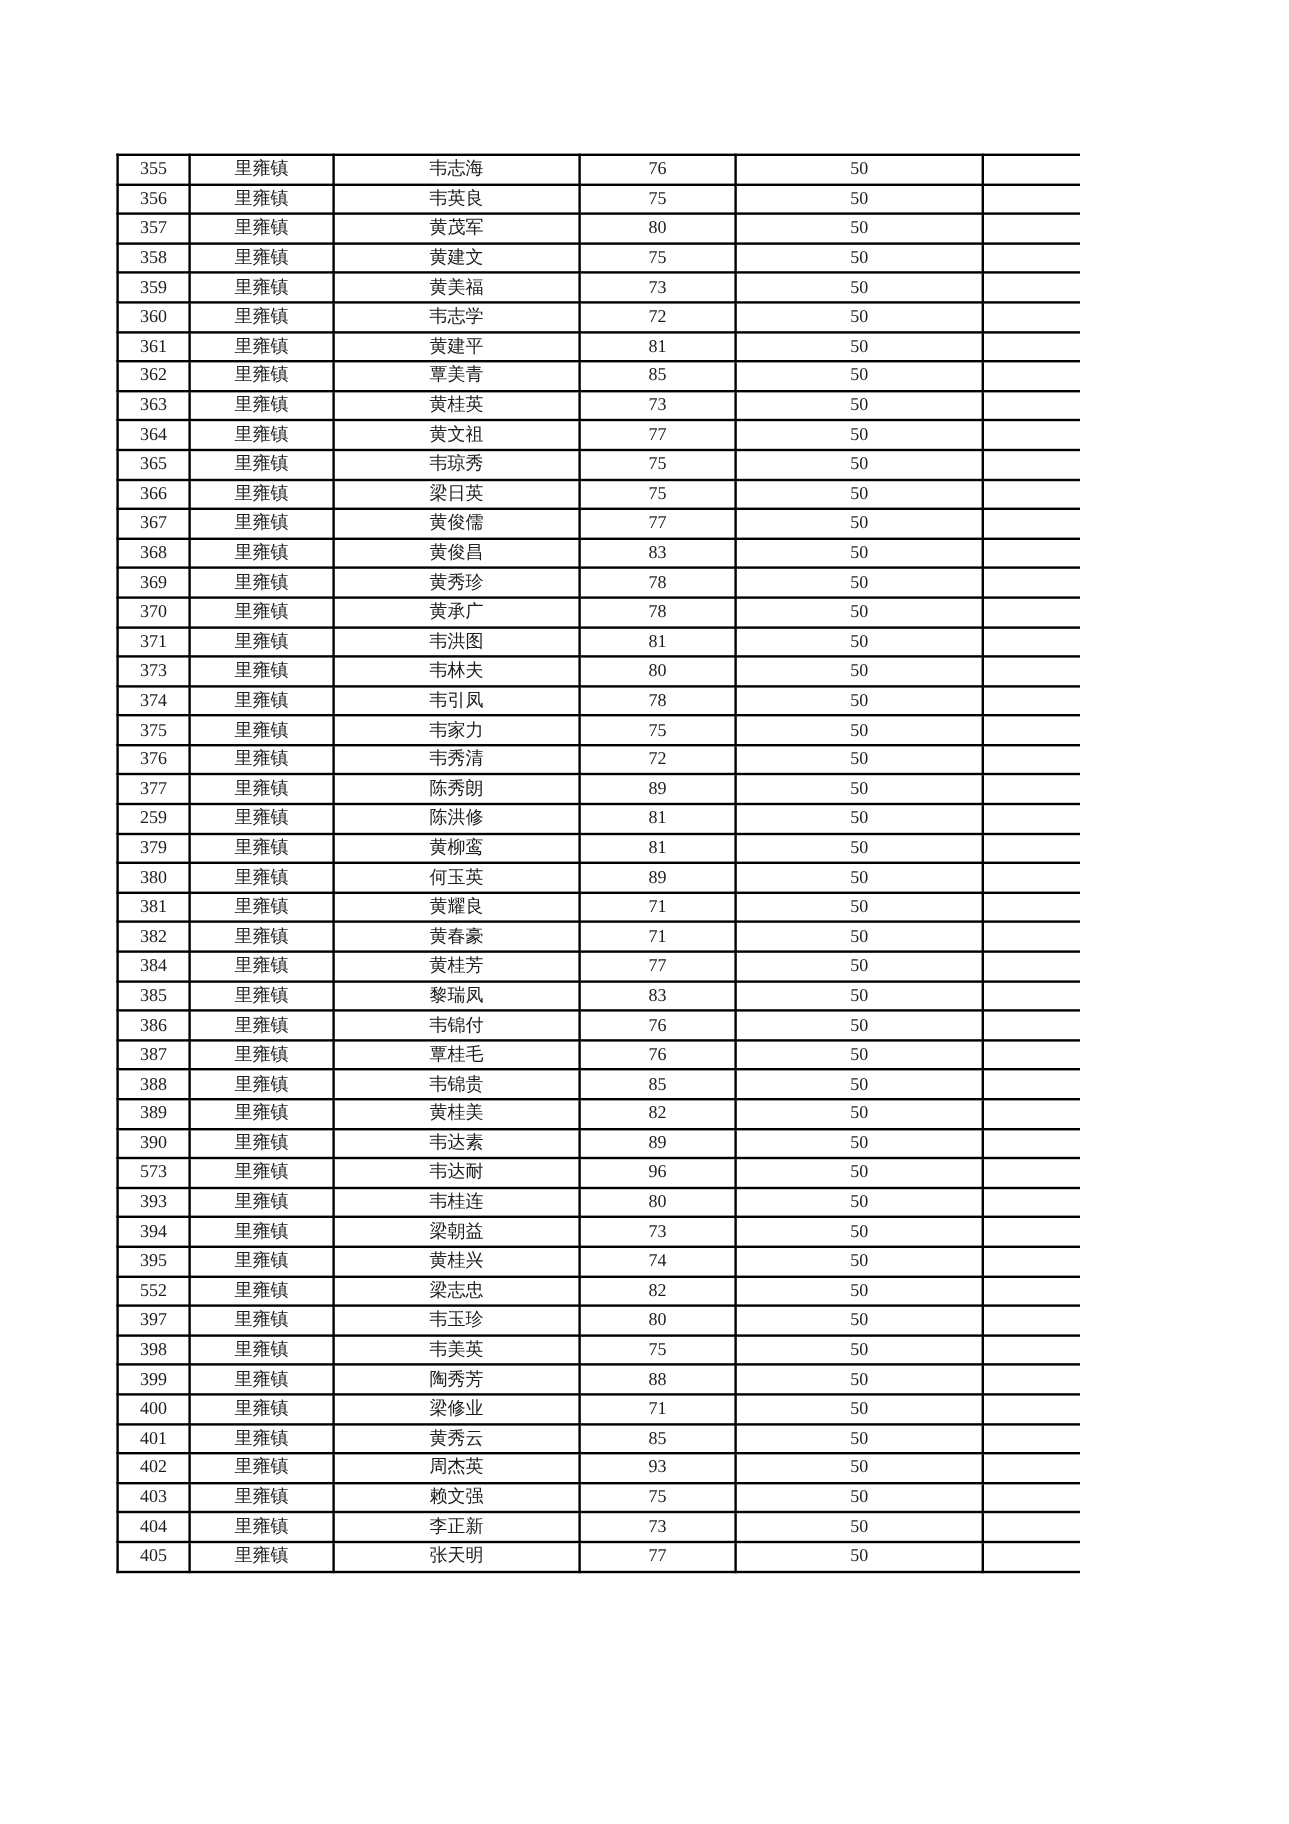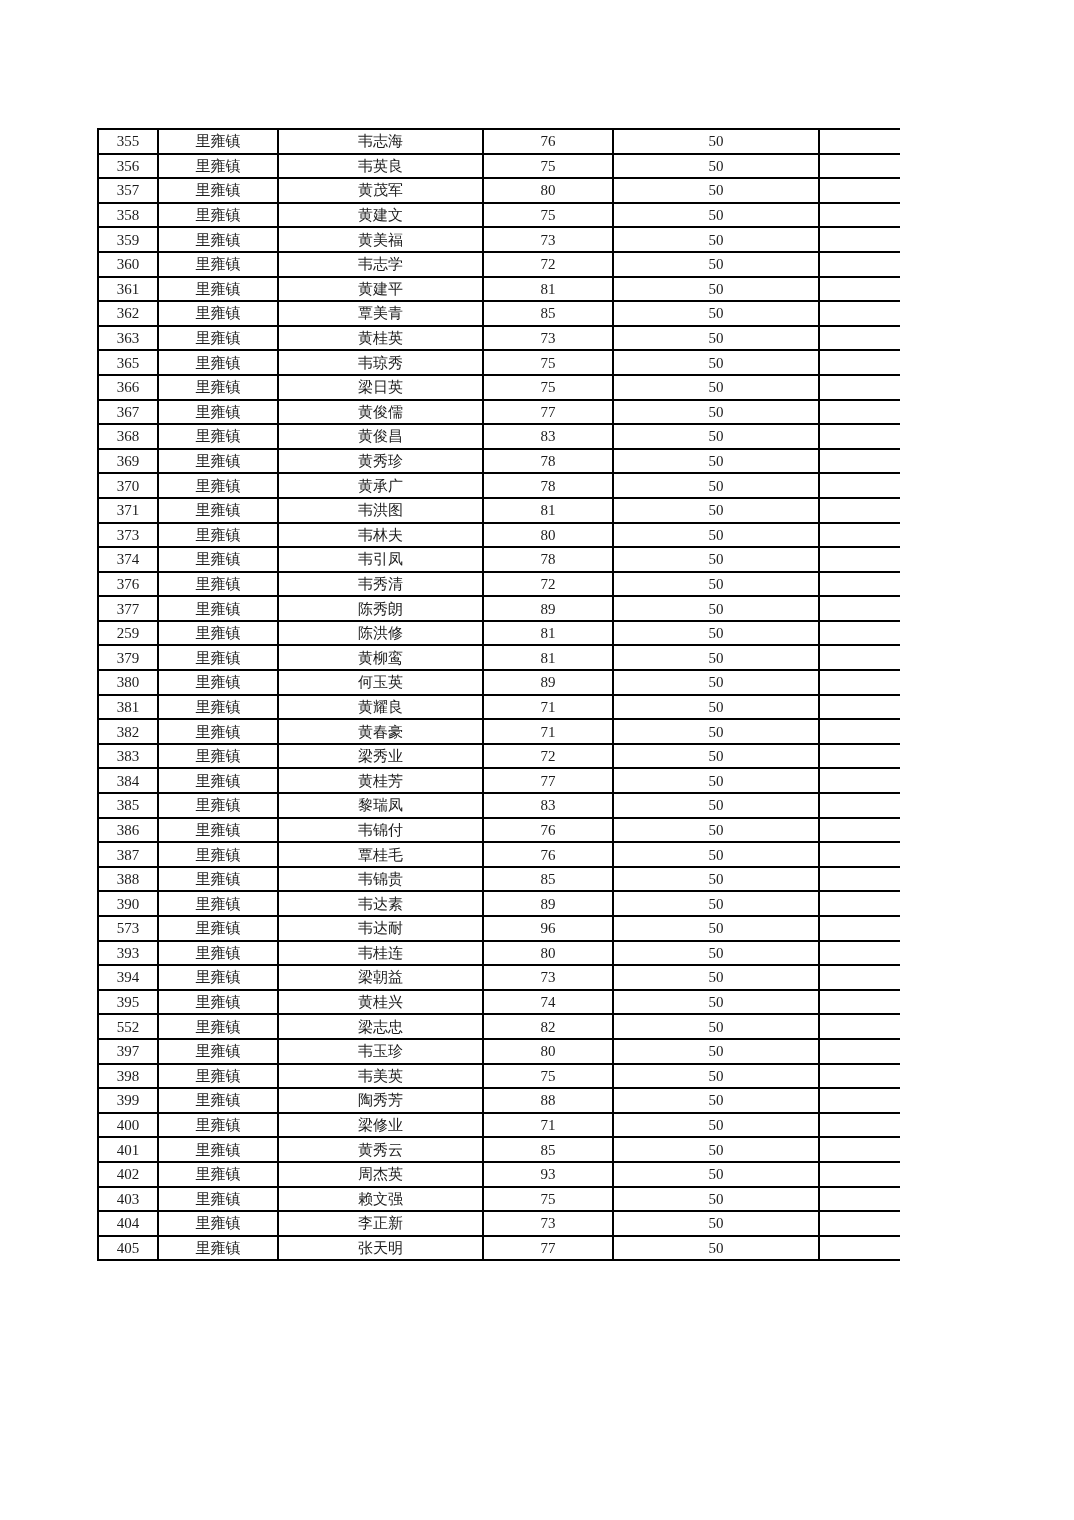--- a/index.html
+++ b/index.html
@@ -122,20 +122,28 @@
   </tr>
         <tr>
     <td>363</td>
     <td>里雍镇</td>
     <td>黄桂英</td>
     <td>73</td>
     <td>50</td>
     <td></td>
   </tr>
         <tr>
+    <td>364</td>
+    <td>里雍镇</td>
+    <td>黄文祖</td>
+    <td>77</td>
+    <td>50</td>
+    <td></td>
+  </tr>
+        <tr>
     <td>365</td>
     <td>里雍镇</td>
     <td>韦琼秀</td>
     <td>75</td>
     <td>50</td>
     <td></td>
   </tr>
         <tr>
     <td>366</td>
     <td>里雍镇</td>
@@ -194,20 +202,28 @@
   </tr>
         <tr>
     <td>374</td>
     <td>里雍镇</td>
     <td>韦引凤</td>
     <td>78</td>
     <td>50</td>
     <td></td>
   </tr>
         <tr>
+    <td>375</td>
+    <td>里雍镇</td>
+    <td>韦家力</td>
+    <td>75</td>
+    <td>50</td>
+    <td></td>
+  </tr>
+        <tr>
     <td>376</td>
     <td>里雍镇</td>
     <td>韦秀清</td>
     <td>72</td>
     <td>50</td>
     <td></td>
   </tr>
         <tr>
     <td>377</td>
     <td>里雍镇</td>
@@ -250,28 +266,20 @@
   </tr>
         <tr>
     <td>382</td>
     <td>里雍镇</td>
     <td>黄春豪</td>
     <td>71</td>
     <td>50</td>
     <td></td>
   </tr>
         <tr>
-    <td>383</td>
-    <td>里雍镇</td>
-    <td>梁秀业</td>
-    <td>72</td>
-    <td>50</td>
-    <td></td>
-  </tr>
-        <tr>
     <td>384</td>
     <td>里雍镇</td>
     <td>黄桂芳</td>
     <td>77</td>
     <td>50</td>
     <td></td>
   </tr>
         <tr>
     <td>385</td>
     <td>里雍镇</td>
@@ -294,20 +302,28 @@
     <td>覃桂毛</td>
     <td>76</td>
     <td>50</td>
     <td></td>
   </tr>
         <tr>
     <td>388</td>
     <td>里雍镇</td>
     <td>韦锦贵</td>
     <td>85</td>
+    <td>50</td>
+    <td></td>
+  </tr>
+        <tr>
+    <td>389</td>
+    <td>里雍镇</td>
+    <td>黄桂美</td>
+    <td>82</td>
     <td>50</td>
     <td></td>
   </tr>
         <tr>
     <td>390</td>
     <td>里雍镇</td>
     <td>韦达素</td>
     <td>89</td>
     <td>50</td>
     <td></td>

